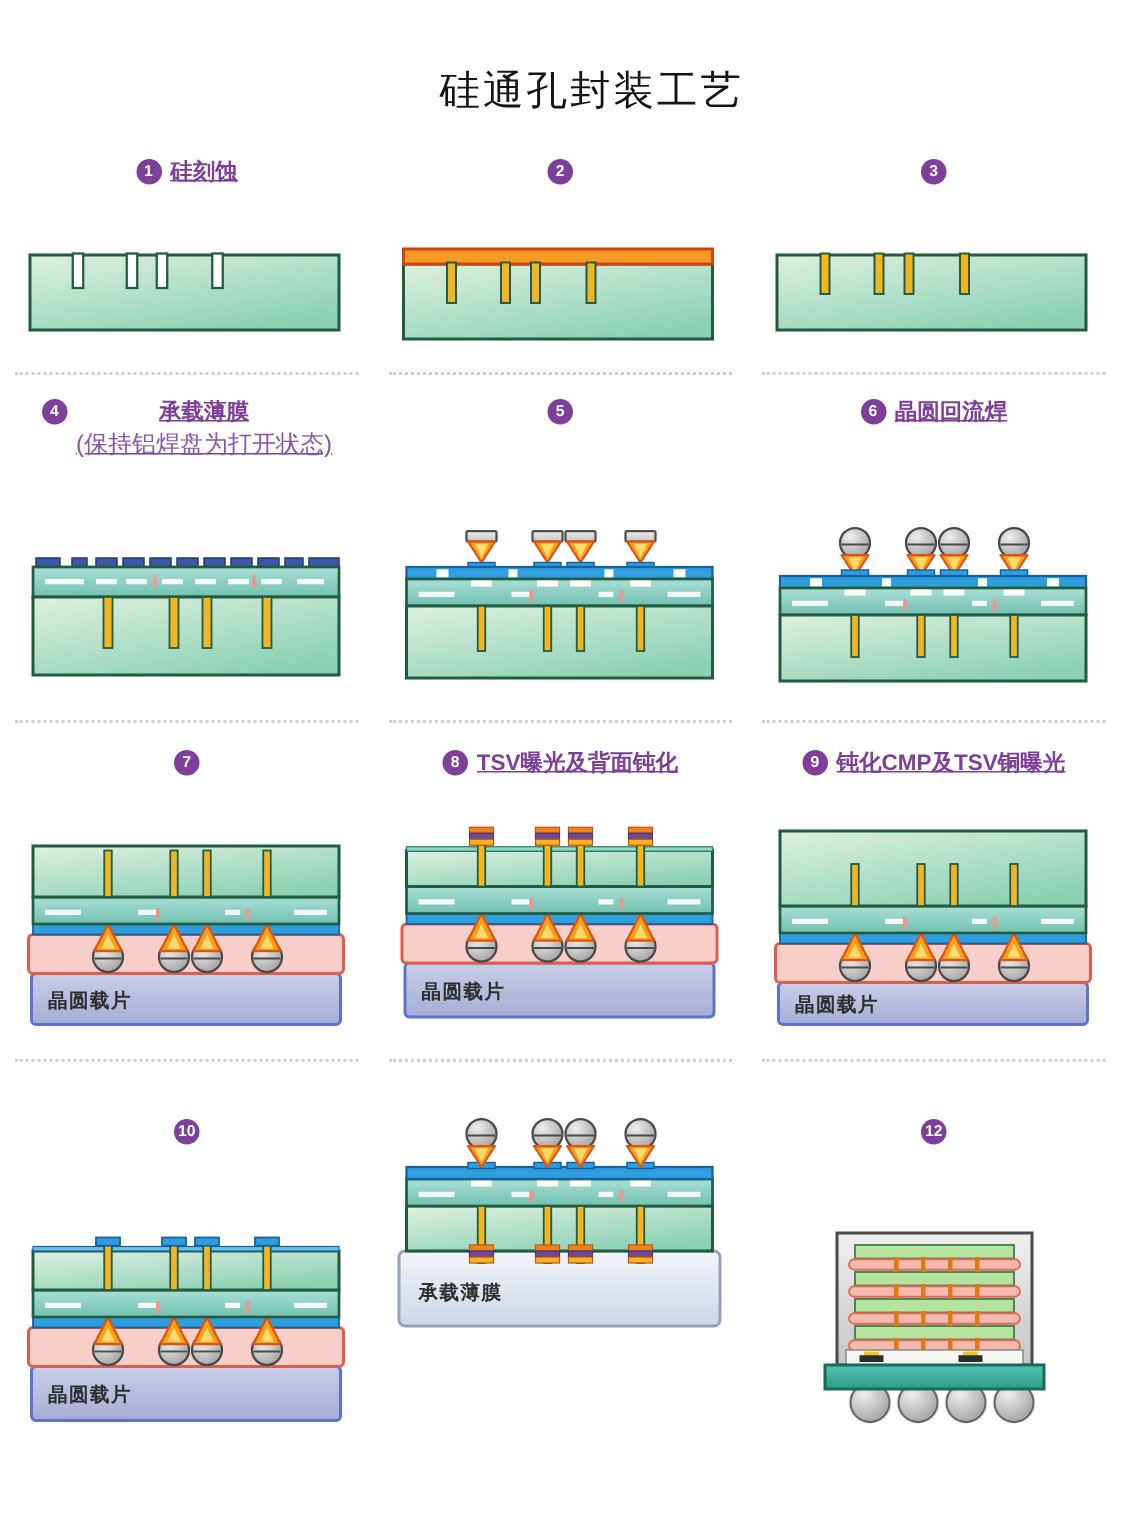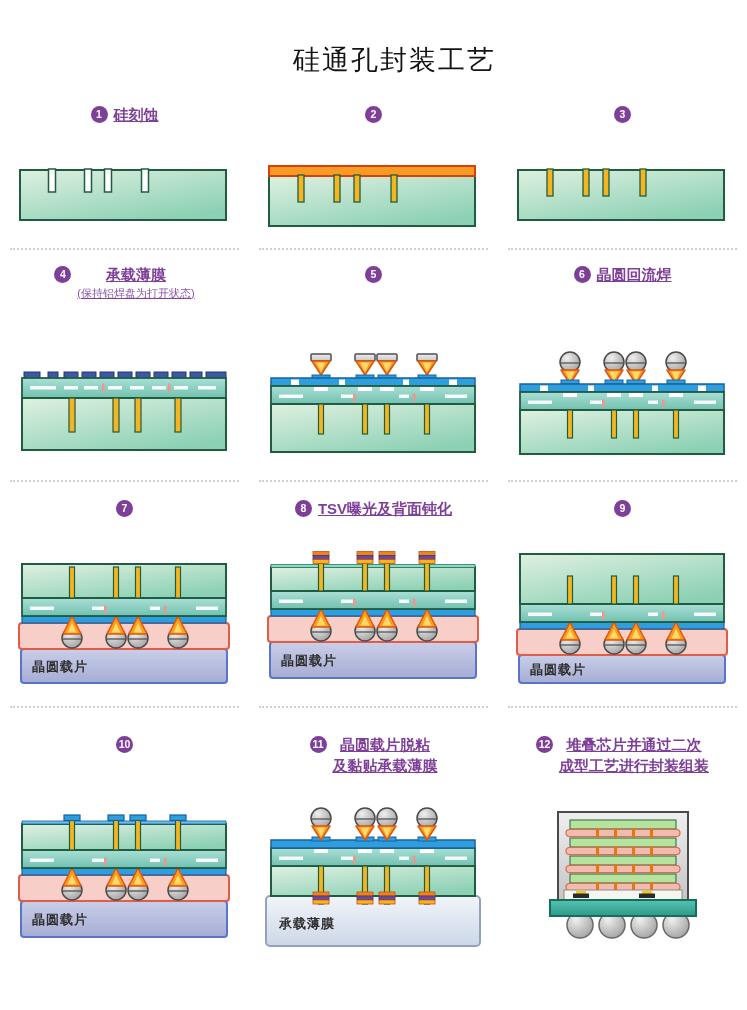--- a/index.html
+++ b/index.html
@@ -1,27 +1,27 @@
 <!DOCTYPE html>
 <html><head>
 <meta charset="utf-8">
 <style>
   html,body{margin:0;padding:0;background:#fff;}
   body{width:747px;height:1010px;overflow:hidden;font-family:"Liberation Sans","DejaVu Sans",sans-serif;}
   .page-title{text-align:center;font-size:27px;font-weight:normal;color:#141414;letter-spacing:2px;margin:42px 0 26px 0;padding-left:42px;}
   .row{display:flex;}
-  .row2{margin-top:14px;} .row3{margin-top:16px;} .row4{margin-top:26px;}
+  .row2{margin-top:14px;} .row3{margin-top:16px;} .row4{margin-top:36px;}
   .cell{flex:1 1 0;margin:0 10px;display:flex;flex-direction:column;align-items:center;}
   .sep{border-bottom:2px dotted #cfcfcf;}
   .row1 .cell{padding-bottom:14px;} .row2 .cell{padding-bottom:22px;} .row3 .cell{padding-bottom:22px;}
   .step-label{display:flex;justify-content:center;gap:6px;color:#7d3f98;font-weight:bold;font-size:15px;line-height:1.4;width:100%;}
   .row1 .step-label{height:50px;} .row2 .step-label{height:82px;} .row3 .step-label{height:48px;} .row4 .step-label{height:72px;}
   .badge{flex:none;width:17px;height:17px;border-radius:50%;background:#7d3f98;color:#fff;font-size:10.5px;line-height:17px;text-align:center;margin-top:2px;font-weight:bold;}
   .lt{display:flex;flex-direction:column;text-align:center;text-decoration:underline;}
-  .sub{font-size:11px;font-weight:normal;color:#8a55a8;line-height:1.5;}
+  .sub{font-size:16px;font-weight:normal;color:#8a55a8;line-height:1.5;}
   .diag{display:block;}
   .diag text{font-family:"Liberation Sans","DejaVu Sans",sans-serif;font-weight:bold;font-size:13px;fill:#2e2e2e;letter-spacing:1px;}
   .defs-holder{position:absolute;width:0;height:0;}
 </style>
 </head>
 <body>
 
 <svg class="defs-holder" aria-hidden="true">
   <defs>
     <linearGradient id="gGreen" x1="0" y1="0" x2="0.7" y2="1">
@@ -360,20 +360,23 @@
           <use href="#stack3" x="104" y="5.5"></use>
           <use href="#stack3" x="126" y="5.5"></use>
           <use href="#stack3" x="166" y="5.5"></use>
       </g>
     </svg>
   </div>
 
   <div class="cell sep">
     <div class="step-label">
       <span class="badge">9</span>
+      <span class="lt">
+          <span>钝化CMP及TSV铜曝光</span>
+        </span>
     </div>
     <svg class="diag" width="225" height="138" viewBox="0 0 225 138">
       <rect x="9" y="109" width="206" height="28" rx="3" fill="url(#gLav)" stroke="#5a74cc" stroke-width="2"></rect>
       <text x="20" y="128">晶圆载片</text>
       <rect x="7" y="83" width="210" height="26" rx="3" fill="#f8cfc8" stroke="#e25c4a" stroke-width="2"></rect>
       <rect x="10" y="76" width="204" height="7" fill="#2f9ede" stroke="#17629e" stroke-width="1.2"></rect>
       <use href="#pads4" y="72"></use>
       <g>
         <use href="#ball" x="60" y="98"></use>
           <use href="#ball" x="104" y="98"></use>
@@ -436,27 +439,20 @@
       <g fill="#2f9ede" stroke="#17629e" stroke-width="1.2">
         <rect x="52" y="9" width="16" height="5.5"></rect>
           <rect x="96" y="9" width="16" height="5.5"></rect>
           <rect x="118" y="9" width="16" height="5.5"></rect>
           <rect x="158" y="9" width="16" height="5.5"></rect>
       </g>
     </svg>
   </div>
 
   <div class="cell">
-    <div class="step-label">
-      <span class="badge">11</span>
-      <span class="lt">
-        <span>晶圆载片脱粘</span>
-        <span>及黏贴承载薄膜</span>
-      </span>
-    </div>
     <svg class="diag" width="225" height="148" viewBox="0 0 225 148">
       <rect x="5" y="90" width="214" height="50" rx="4" fill="url(#gFilm)" stroke="#93a4ba" stroke-width="2"></rect>
       <text x="18" y="122">承载薄膜</text>
       <rect x="10" y="60" width="204" height="30" fill="url(#gGreen)" stroke="#1f5c40" stroke-width="2"></rect>
       <rect x="10" y="42" width="204" height="18" fill="url(#gTeal)" stroke="#1f5c40" stroke-width="1.8"></rect>
       <use href="#pads4" y="43"></use>
       <use href="#bandBumps" y="45.5"></use>
       <rect x="10" y="34" width="204" height="8" fill="#2f9ede" stroke="#17629e" stroke-width="1.5"></rect>
       <g fill="#2f9ede" stroke="#17629e" stroke-width="1">
         <rect x="51" y="31" width="18" height="4"></rect>
@@ -487,24 +483,20 @@
           <use href="#stack3" x="104" y="86"></use>
           <use href="#stack3" x="126" y="86"></use>
           <use href="#stack3" x="166" y="86"></use>
       </g>
     </svg>
   </div>
 
   <div class="cell">
     <div class="step-label">
       <span class="badge">12</span>
-      <span class="lt">
-        <span>堆叠芯片并通过二次</span>
-        <span>成型工艺进行封装组装</span>
-      </span>
     </div>
     <svg class="diag" width="225" height="136" viewBox="0 0 225 136">
       <rect x="48" y="6" width="130" height="88" fill="url(#gGray)" stroke="#4a4a4a" stroke-width="2"></rect>
       <g fill="#b5e29c" stroke="#3f7d4f" stroke-width="1.2">
         <rect x="60" y="14" width="106" height="9"></rect>
           <rect x="60" y="32" width="106" height="9"></rect>
           <rect x="60" y="50" width="106" height="9"></rect>
           <rect x="60" y="68" width="106" height="9"></rect>
       </g>
       <g fill="#f4baae" stroke="#dd6a55" stroke-width="1.2">

